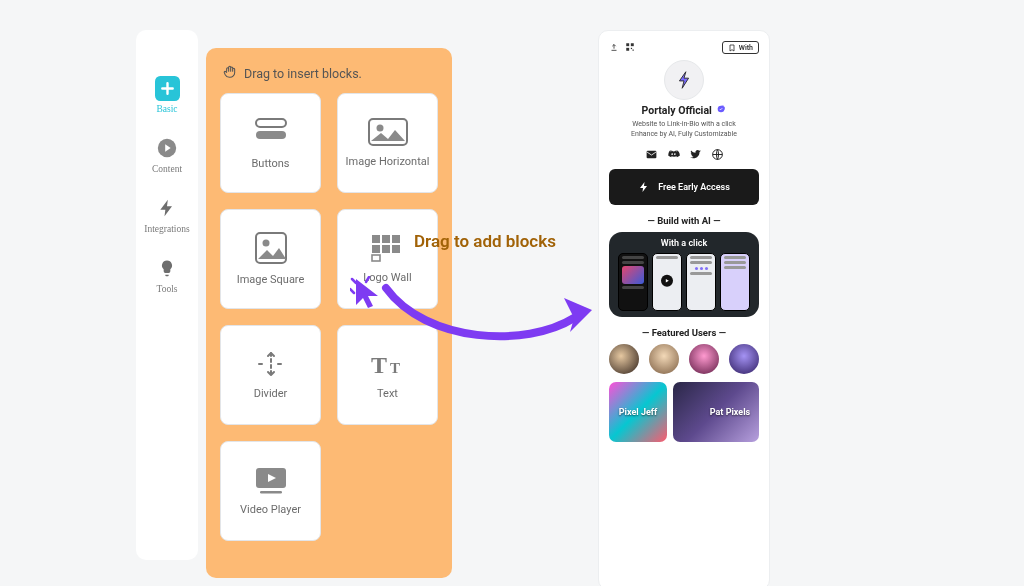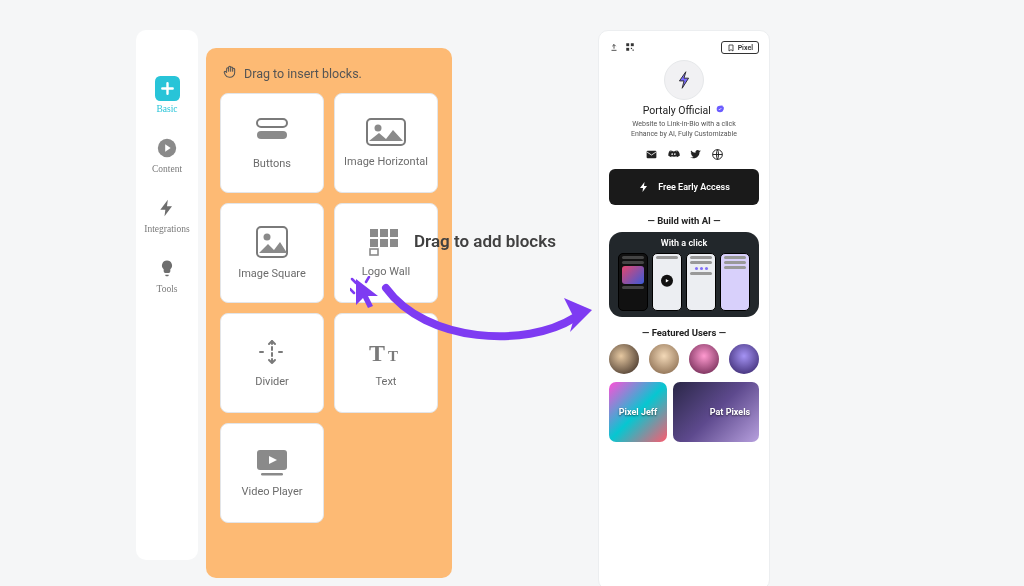--- a/index.html
+++ b/index.html
@@ -66,21 +66,21 @@
     display: flex;
     align-items: center;
     gap: 6px;
     color: #555;
     font-size: 12.5px;
     padding: 2px 0 10px 2px;
   }
   .blocks-grid {
     display: grid;
     grid-template-columns: 1fr 1fr;
-    gap: 10px;
+    gap: 16px;
   }
   .block-tile {
     border: 1px solid #e3e5e8;
     border-radius: 8px;
     height: 100px;
     display: flex;
     flex-direction: column;
     align-items: center;
     justify-content: center;
     gap: 8px;
@@ -105,21 +105,21 @@
     pointer-events: none;
     z-index: 50;
     color: #7e3bf2;
   }
   .drag-overlay .label {
     position: absolute;
     left: 78px;
     top: -5px;
     font-size: 17px;
     font-weight: 600;
-    color: #404040;
+    color: #a16207;
   }
   .cursor-svg {
     position: absolute;
     left: 14px;
     top: 40px;
   }
   .arrow-svg {
     position: absolute;
     left: 40px;
     top: 22px;
@@ -170,21 +170,21 @@
     margin: 6px auto 4px;
     display:flex;
     align-items:center;
     justify-content:center;
     border: 1px solid #e6e8ea;
   }
   .avatar svg{display:block;}
   .profile-name {
     text-align: center;
     font-size: 10.5px;
-    font-weight: 400;
+    font-weight: 700;
     color: #222;
   }
   .profile-name .verified{display:inline-flex;align-items:center;margin-left:2px;color:#6b5cff;}
   .profile-tagline {
     text-align: center;
     font-size: 7px;
     color: #555;
     line-height: 1.4;
     margin-top: 3px;
   }
@@ -467,21 +467,21 @@
             <rect x="3" y="14" width="7" height="7"></rect>
             <rect x="14" y="14" width="3" height="3"></rect>
             <rect x="18" y="18" width="3" height="3"></rect>
           </svg>
       </span>
     </div>
     <div class="keep-btn">
       <svg width="8" height="8" viewBox="0 0 24 24" fill="none" stroke="#333" stroke-width="2.5">
           <path d="M6 3h12v18l-6-4-6 4z"></path>
         </svg>
-      <span>Pixel</span>
+      <span>With</span>
     </div>
   </div>
 
   <div class="avatar">
     <svg width="22" height="22" viewBox="0 0 24 24">
         <path d="M14 3l-2 7h5l-7 11 2-8H7z" fill="#6b5cff" opacity=".9"></path>
         <path d="M14 3l-2 7h5l-7 11 2-8H7z" fill="none" stroke="#2a2a2a" stroke-width="1"></path>
       </svg>
   </div>
   <div class="profile-name">

